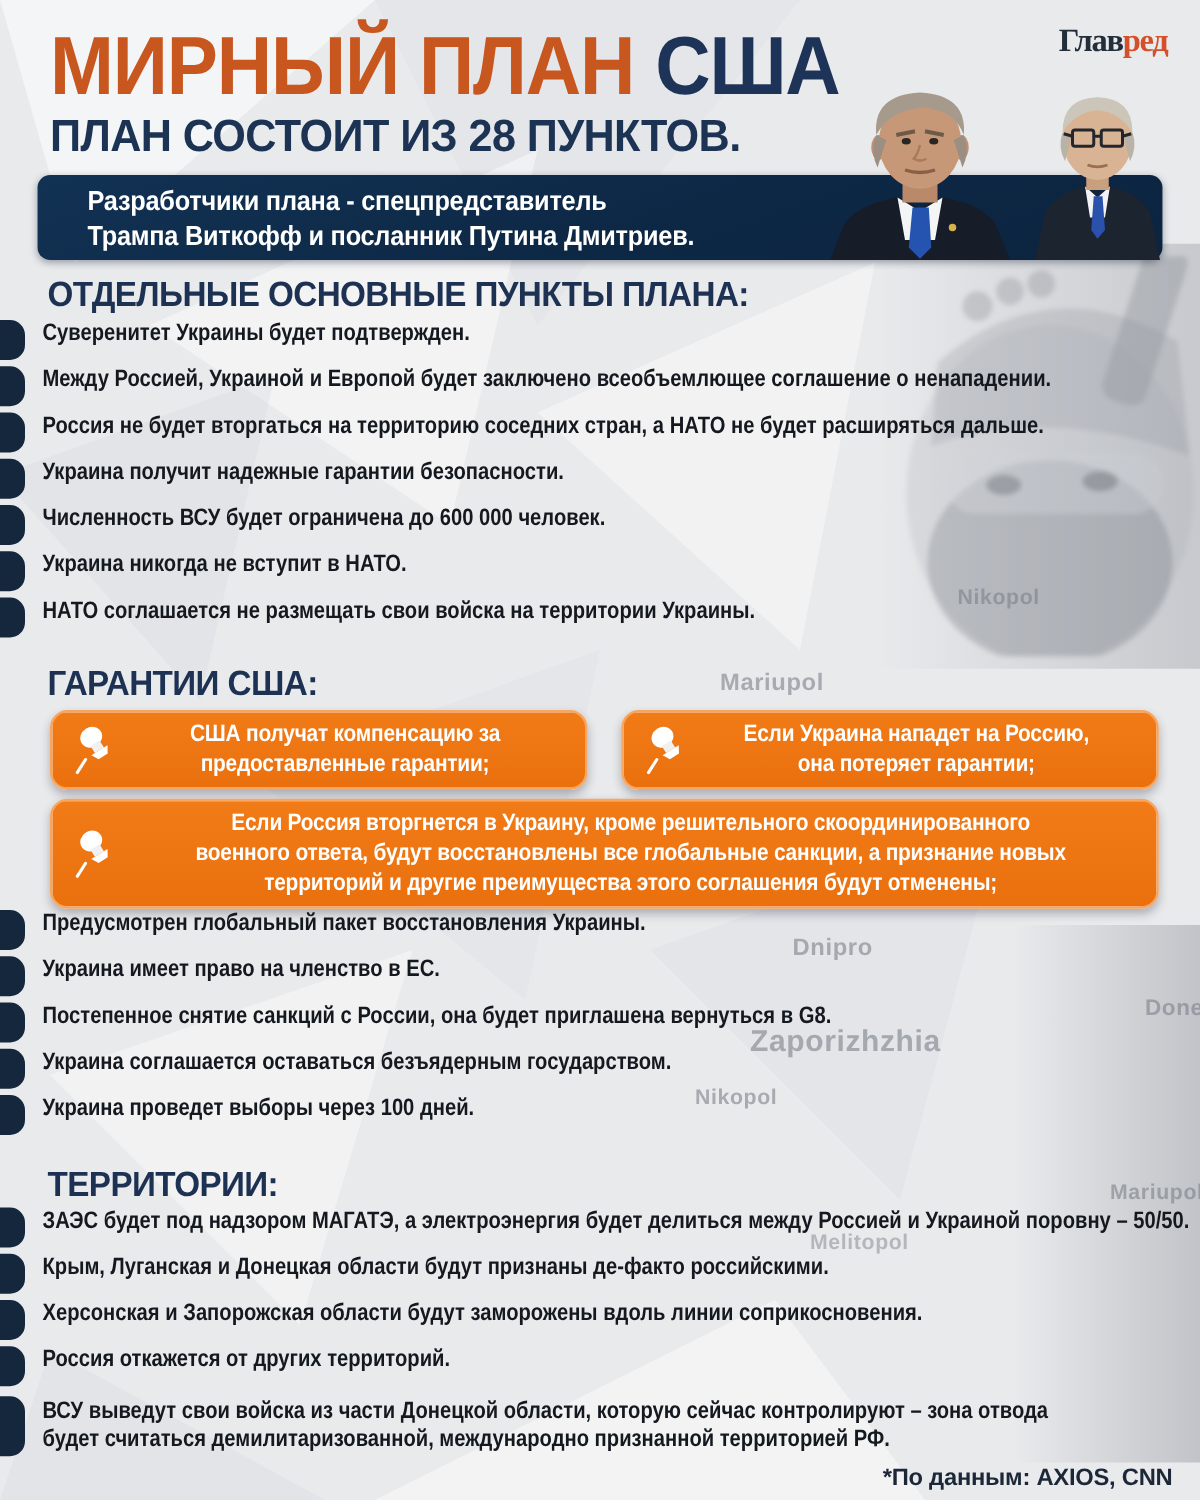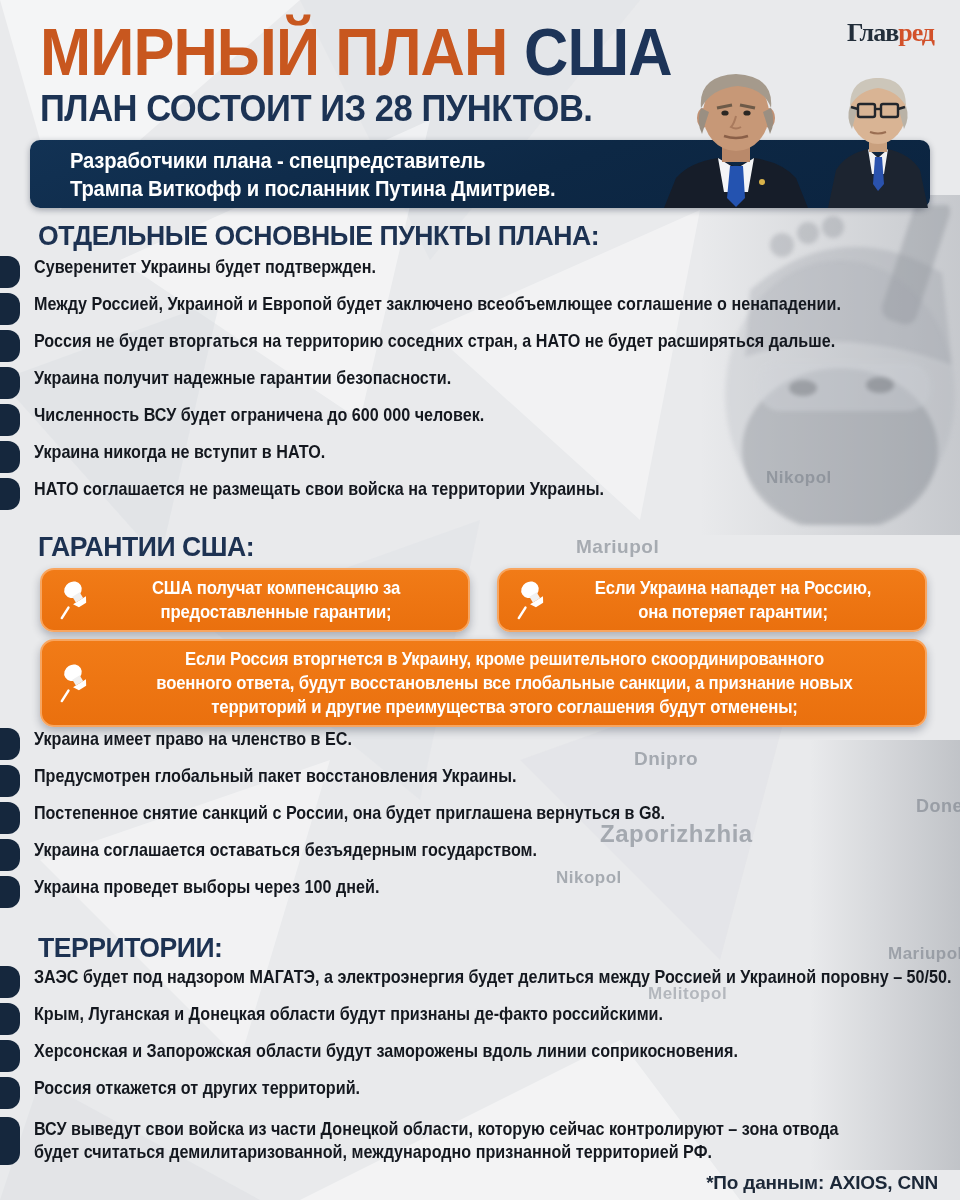--- a/index.html
+++ b/index.html
@@ -269,25 +269,25 @@
     <div class="cardtext">
       <div class="cline">Если Россия вторгнется в Украину, кроме решительного скоординированного</div>
       <div class="cline">военного ответа, будут восстановлены все глобальные санкции, а признание новых</div>
       <div class="cline">территорий и другие преимущества этого соглашения будут отменены;</div>
     </div>
   </div>
 
   <ul class="blist list2">
     <li>
         <span class="pill"></span>
+        <span class="btext">Предусмотрен глобальный пакет восстановления Украины.</span>
+      </li>
+    <li>
+        <span class="pill"></span>
         <span class="btext">Украина имеет право на членство в ЕС.</span>
-      </li>
-    <li>
-        <span class="pill"></span>
-        <span class="btext">Предусмотрен глобальный пакет восстановления Украины.</span>
       </li>
     <li>
         <span class="pill"></span>
         <span class="btext">Постепенное снятие санкций с России, она будет приглашена вернуться в G8.</span>
       </li>
     <li>
         <span class="pill"></span>
         <span class="btext">Украина соглашается оставаться безъядерным государством.</span>
       </li>
     <li>

